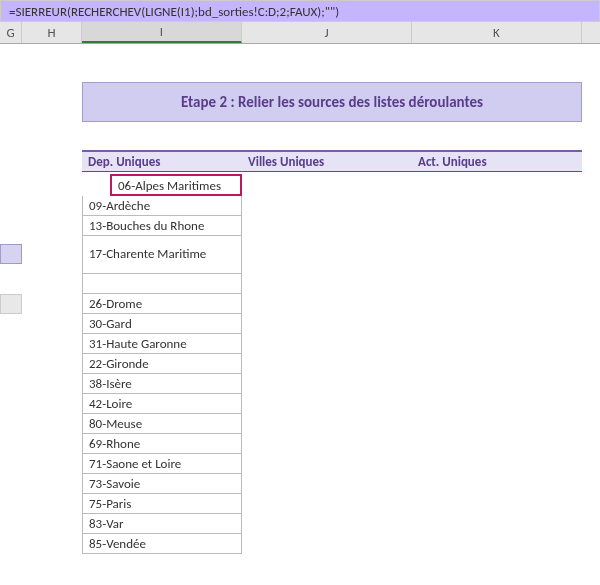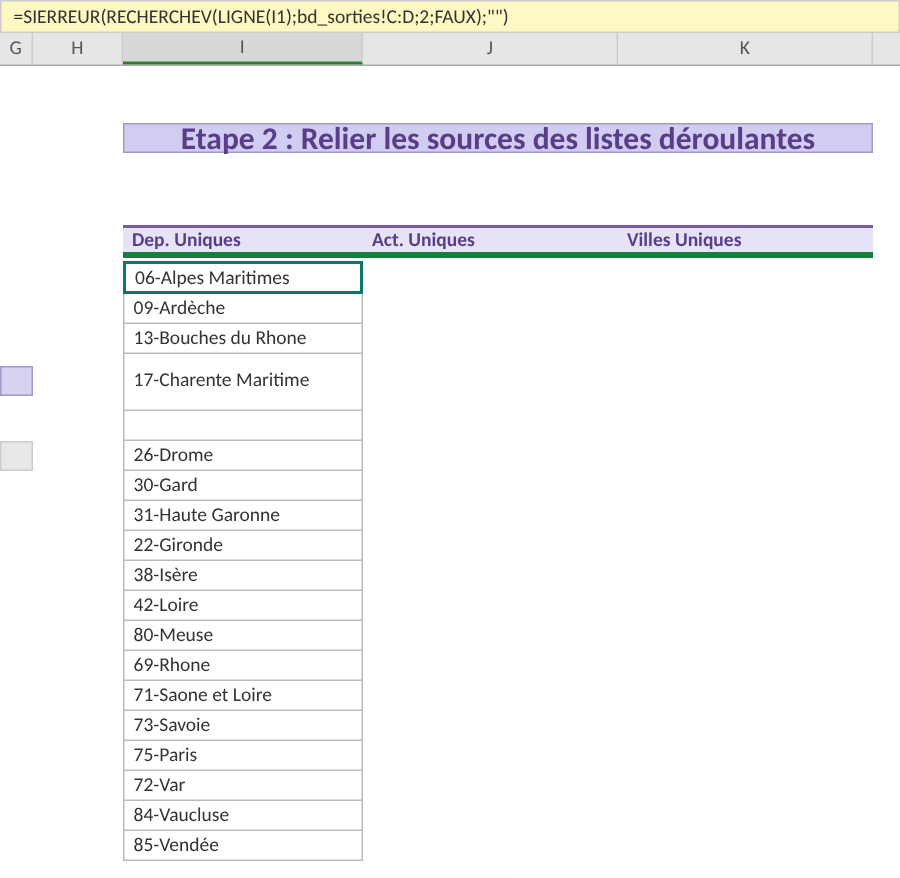--- a/index.html
+++ b/index.html
@@ -10,21 +10,21 @@
     body {
       font-family: Calibri, Arial, sans-serif;
       font-size: 14px;
       background: #f5f5f5;
       width: 600px;
       height: 585px;
       overflow: hidden;
       position: relative;
     }
     .formula-bar {
-      background: #fef9c3;
+      background: #c4b5fd;
       border: 1px solid #ccc;
       padding: 3px 8px;
       font-size: 13px;
       color: #333;
       height: 22px;
       display: flex;
       align-items: center;
     }
     .col-headers {
       display: flex;
@@ -49,39 +49,39 @@
     .sheet {
       position: relative;
       background: #fff;
       height: calc(100% - 44px);
     }
     .title-box {
       position: absolute;
       left: 82px;
       top: 38px;
       width: 500px;
-      height: 20px;
+      height: 40px;
       background: #d0cdf0;
       border: 1px solid #a09bc7;
       display: flex;
       align-items: center;
       justify-content: center;
       font-weight: bold;
       color: #5a3d8a;
-      font-size: 21px;
+      font-size: 15px;
     }
     .table-header {
       position: absolute;
       left: 82px;
       top: 106px;
       width: 500px;
       height: 22px;
       background: #e5e3f5;
       border-top: 2px solid #7a5caa;
-      border-bottom: 4px solid #15803d;
+      border-bottom: 1px solid #15803d;
       display: flex;
     }
     .th {
       font-weight: bold;
       color: #5a3d8a;
       padding: 2px 6px;
       font-size: 13px;
       display: flex;
       align-items: center;
     }
@@ -99,22 +99,23 @@
       border: 1px solid #bbb;
       border-top: none;
       padding: 1px 6px;
       font-size: 13px;
       color: #333;
       background: #fff;
       display: flex;
       align-items: center;
     }
     .cell:first-child {
-      border: 2px solid #0f766e;
+      border: 2px solid #be185d;
       height: 22px;
+      margin-left: 28px;
     }
     .cell.tall {
       height: 38px;
       align-items: flex-end;
       padding-bottom: 12px;
     }
     .left-frag1 {
       position: absolute;
       left: 0;
       top: 200px;
@@ -151,39 +152,38 @@
 <div class="sheet">
   <div class="left-frag1"></div>
   <div class="left-frag2"></div>
 
   <div class="title-box">
     <span>Etape 2 : Relier les sources des listes déroulantes</span>
   </div>
 
   <div class="table-header">
     <div class="th th-i">Dep. Uniques</div>
+    <div class="th th-k">Villes Uniques</div>
     <div class="th th-j">Act. Uniques</div>
-    <div class="th th-k">Villes Uniques</div>
   </div>
 
   <div class="data-col">
     <div class="cell">06-Alpes Maritimes</div>
     <div class="cell">09-Ardèche</div>
     <div class="cell">13-Bouches du Rhone</div>
     <div class="cell tall">17-Charente Maritime</div>
     <div class="cell"></div>
     <div class="cell">26-Drome</div>
     <div class="cell">30-Gard</div>
     <div class="cell">31-Haute Garonne</div>
     <div class="cell">22-Gironde</div>
     <div class="cell">38-Isère</div>
     <div class="cell">42-Loire</div>
     <div class="cell">80-Meuse</div>
     <div class="cell">69-Rhone</div>
     <div class="cell">71-Saone et Loire</div>
     <div class="cell">73-Savoie</div>
     <div class="cell">75-Paris</div>
-    <div class="cell">72-Var</div>
-    <div class="cell">84-Vaucluse</div>
+    <div class="cell">83-Var</div>
     <div class="cell">85-Vendée</div>
 
   </div>
 </div>
 
 </body></html>

